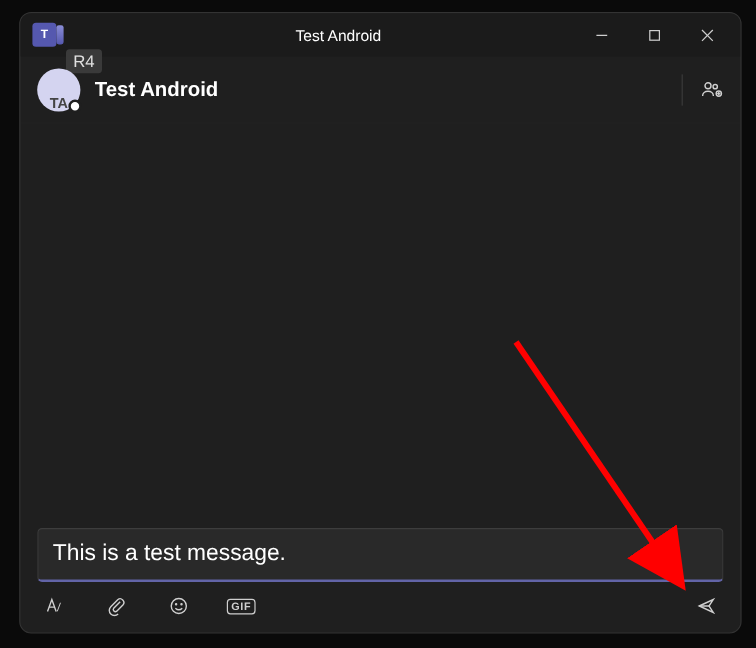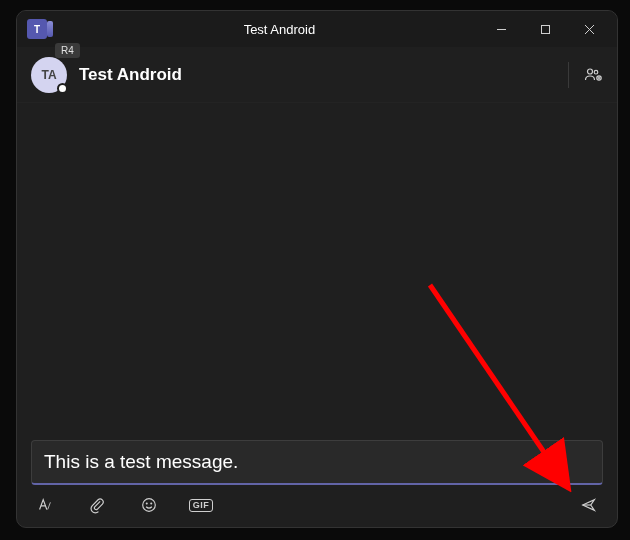--- a/index.html
+++ b/index.html
@@ -41,21 +41,21 @@
     font-size: 10px; font-weight: bold; color: #fff;
     position: relative;
   }
   .app-icon::after {
     content: ""; position: absolute; right: -6px; top: 2px; width: 6px; height: 16px;
     background: linear-gradient(#8a8dd6, #5558af); border-radius: 2px;
   }
   .badge {
     background: #3a3a3a;
     border-radius: 3px;
-    font-size: 10px;
+    font-size: 14px;
     padding: 2px 6px;
     color: #e0e0e0;
     margin-top: 43px;
   }
   .title-text {
     flex: 1;
     text-align: center;
     font-size: 13px;
     color: #ffffff;
     font-weight: 400;
@@ -73,21 +73,21 @@
     display: flex;
     align-items: center;
     padding: 0 14px;
     border-bottom: 1px solid rgba(255,255,255,0.02);
   }
   .avatar {
     width: 36px; height: 36px;
     border-radius: 50%;
     background: #d4d4f0;
     color: #444;
-    display: flex; align-items: center; justify-content: center;
+    display: flex; align-items: flex-end; justify-content: center;
     font-size: 12px; font-weight: 600;
     position: relative;
     margin-right: 12px;
   }
   .presence {
     position: absolute;
     width: 11px; height: 11px;
     border-radius: 50%;
     background: #fff;
     border: 2px solid #1f1f1f;

